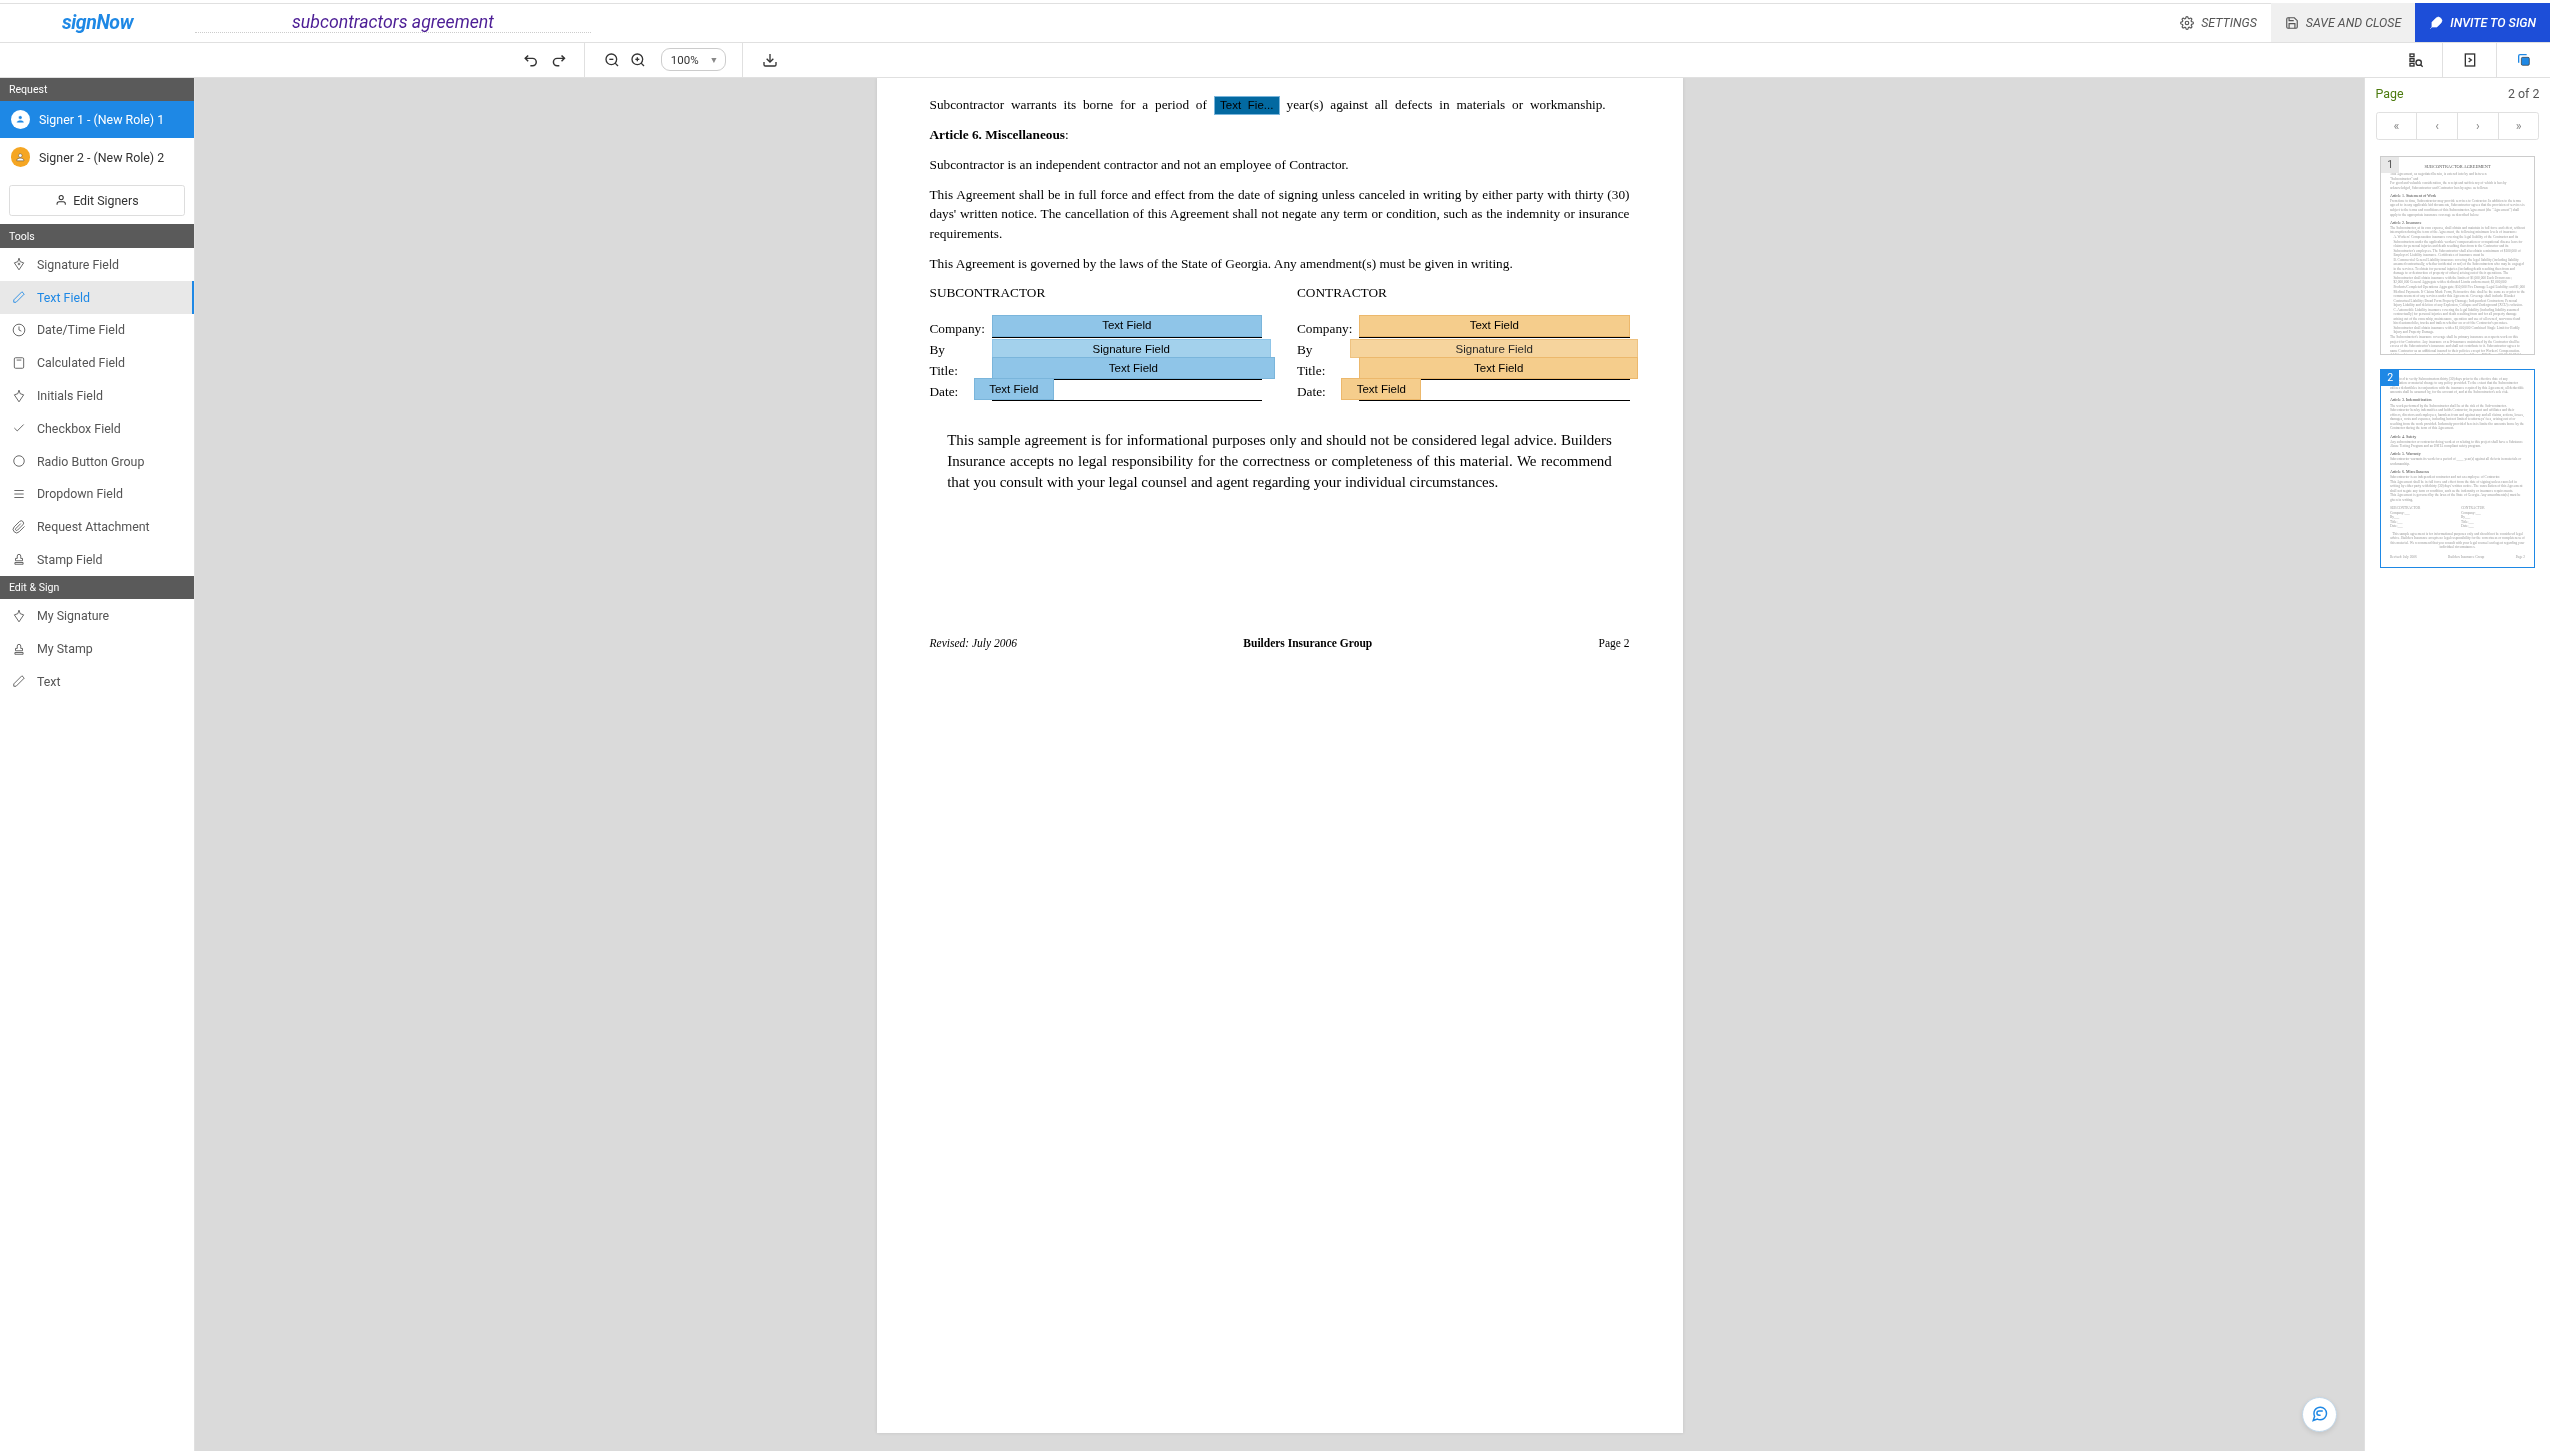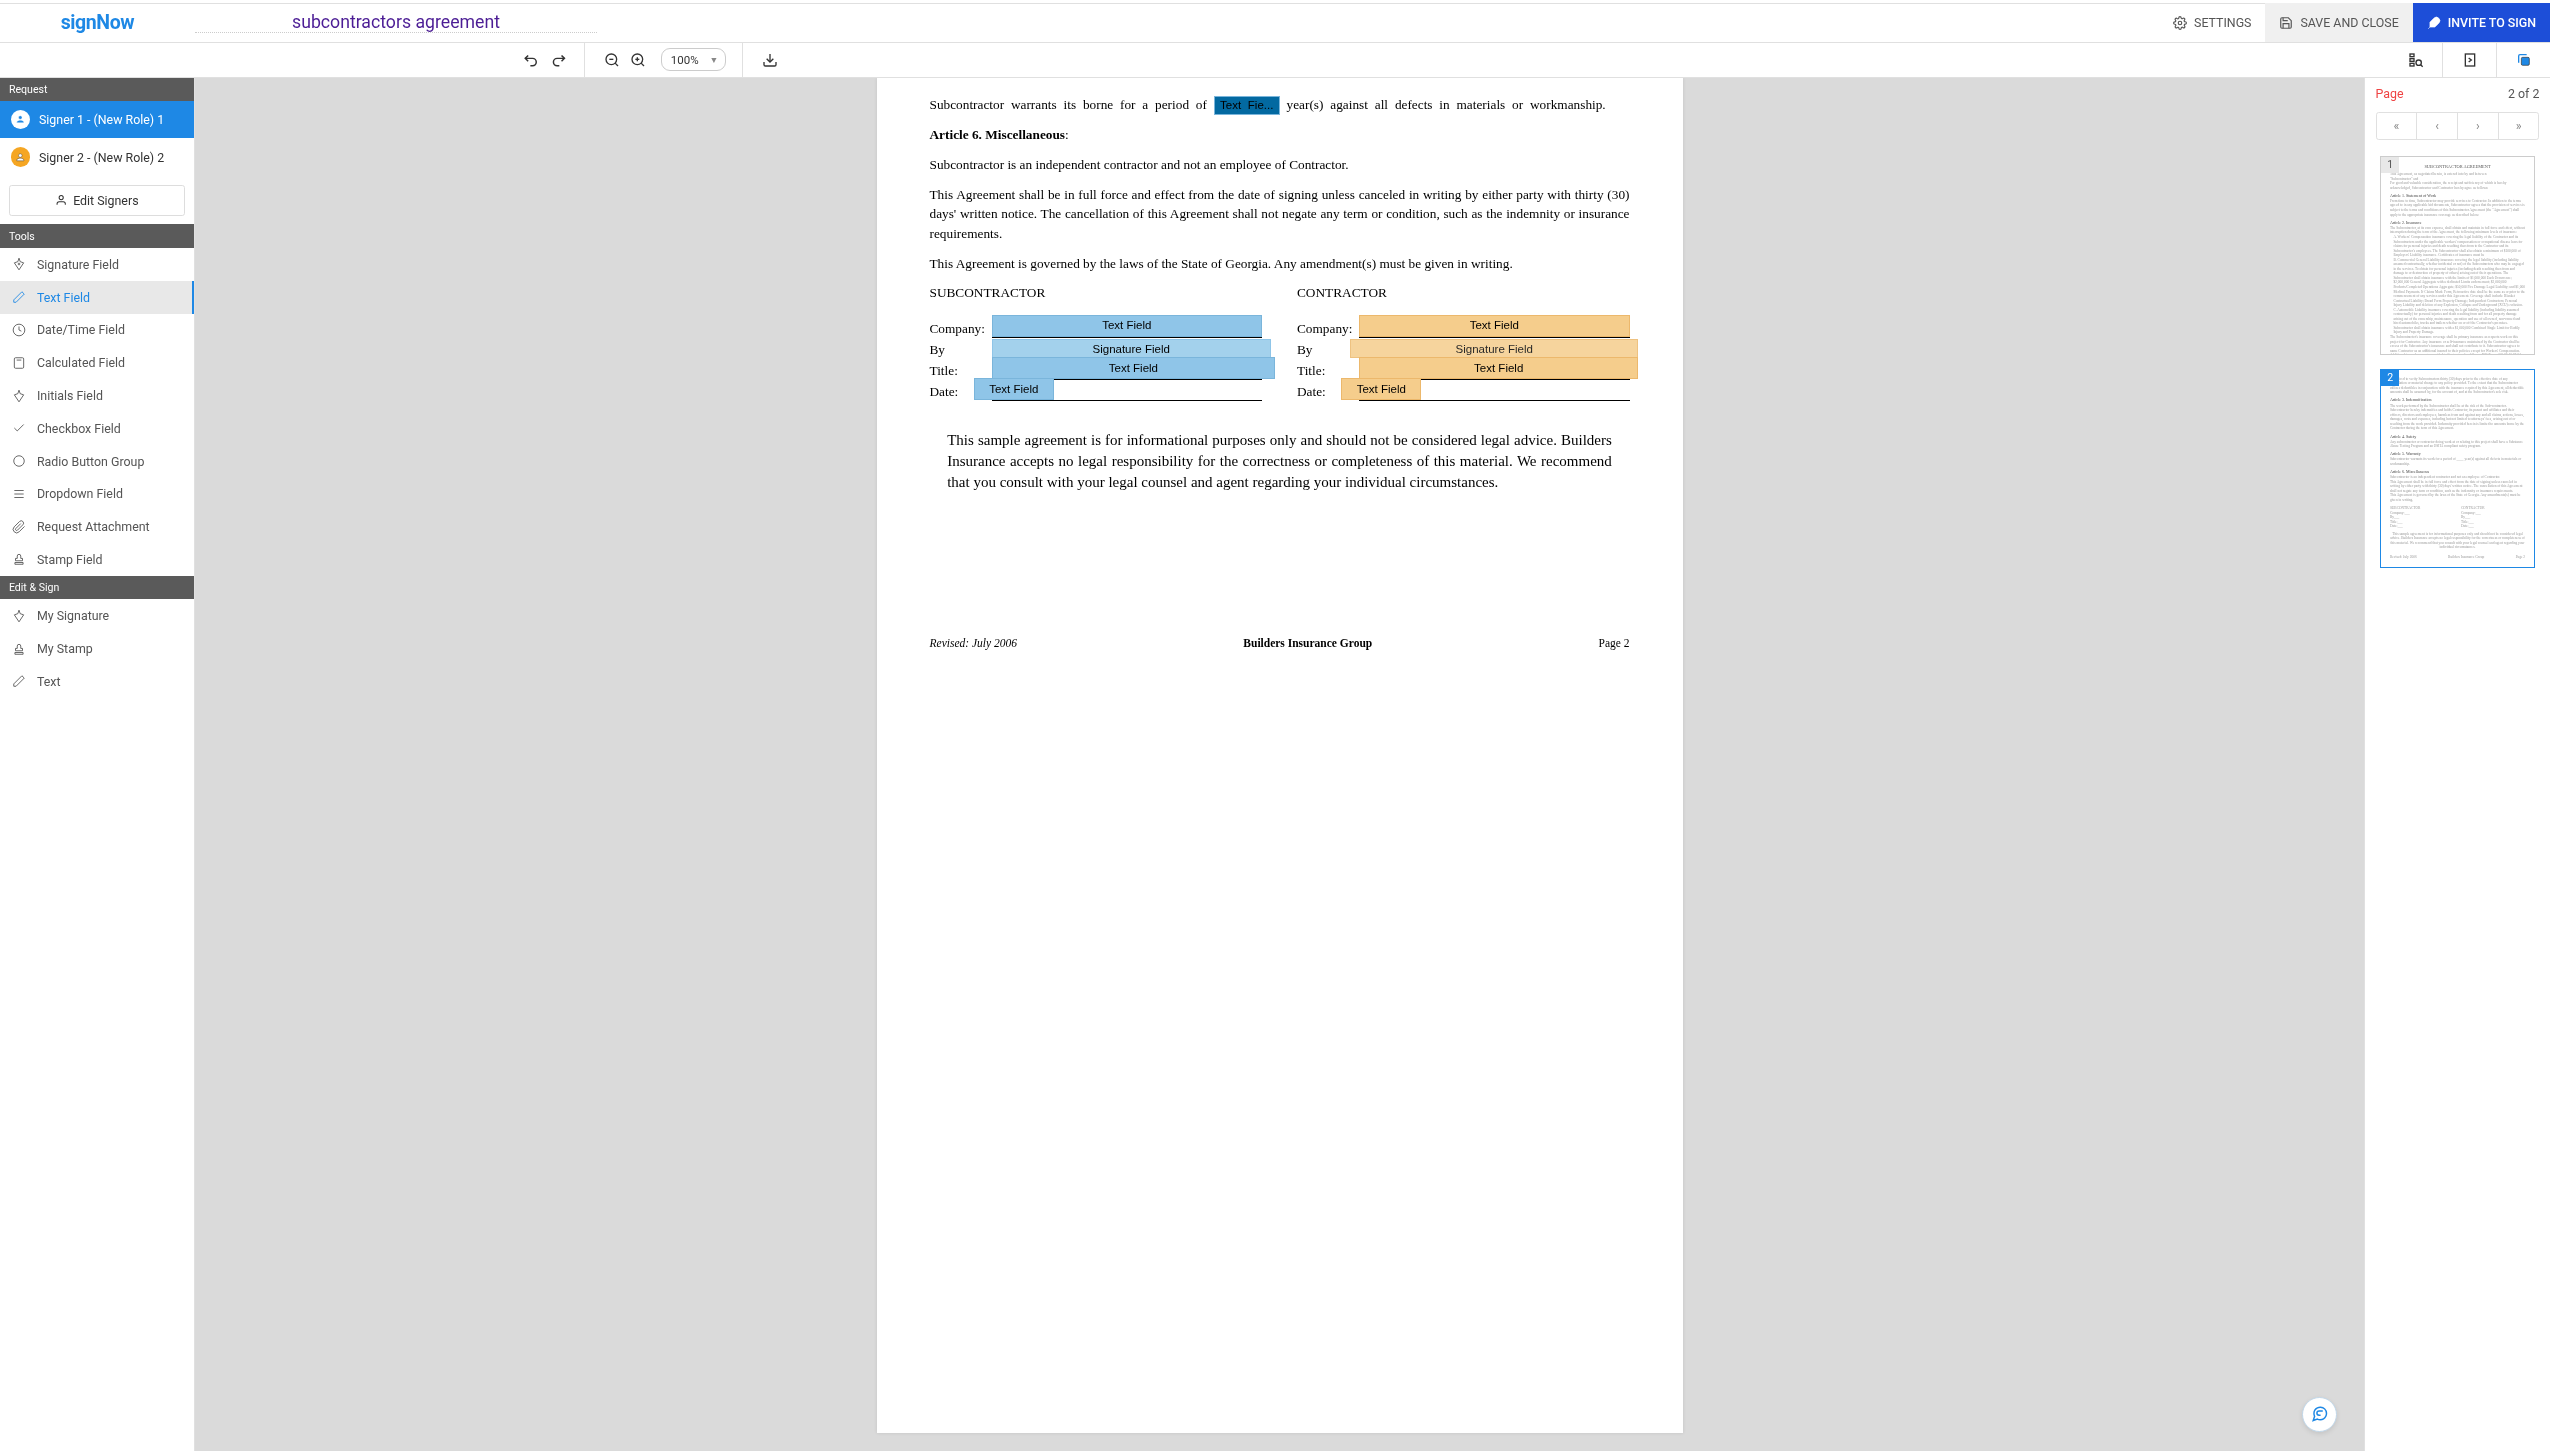--- a/index.html
+++ b/index.html
@@ -2,21 +2,21 @@
 <html style="font-size:14px"><head>
 <meta charset="utf-8">
 <style>
 * { margin: 0; padding: 0; box-sizing: border-box; }
 body { font-family: -apple-system, BlinkMacSystemFont, "Segoe UI", Roboto, sans-serif; font-size: 12.4px; color: #333; background: #fff; overflow: hidden; }
 
 
 .top-bar { height: 3.5px; background: #fff; border-bottom: 0.9px solid #e0e0e0; }
 
 
-.header { display: flex; align-items: center; height: 39px; border-bottom: 0.9px solid #e0e0e0; }
+.header { display: flex; align-items: center; height: 39px; border-bottom: 0.9px solid #e0e0e0; font-style: italic; }
 .logo { width: 195px; text-align: center; font-weight: 700; font-size: 19.5px; color: #1e88e5; letter-spacing: -0.4px; }
 .doc-title { flex: 0 0 auto; padding: 0 97px 0 97px; font-size: 17.7px; color: #4c1d95; font-weight: 400; border-bottom: 0.9px dotted #ccc; }
 .spacer { flex: 1; }
 .header-btn { display: flex; align-items: center; gap: 7px; padding: 0 14px; height: 39px; cursor: pointer; font-size: 12.4px; color: #555; }
 .header-btn.save { background: #f0f0f0; }
 .header-btn.invite { background: #1d4ed8; color: #fff; font-weight: 500; }
 .header-btn.invite svg { fill: #fff; }
 .gear-icon, .save-icon, .feather-icon { width: 14px; height: 14px; }
 
 
@@ -65,21 +65,21 @@
 .field-box.blue2 { background: #a3d1ec; border: 0.9px solid #8fc5e8; }
 .field-box.orange { background: #f5cd8c; border: 0.9px solid #ecb86c; }
 .disclaimer { font-family: "Times New Roman", serif; font-size: 15px; text-align: center; margin-top: 26.6px; line-height: 1.4; padding: 0 17.7px; }
 .footer-row { display: flex; justify-content: space-between; margin-top: 142px; font-size: 11.5px; }
 .footer-row .rev { font-style: italic; }
 .footer-row .mid { font-weight: 700; }
 
 
 .thumbs { width: 186px; background: #fff; border-left: 0.9px solid #e0e0e0; padding: 8.9px 10.6px; overflow-y: auto; }
 .thumbs-hdr { display: flex; align-items: center; justify-content: space-between; margin-bottom: 10.6px; }
-.thumbs-hdr-left { color: #ef4444; font-size: 12.4px; }
+.thumbs-hdr-left { color: #4d7c0f; font-size: 12.4px; }
 .thumbs-hdr-right { color: #555; font-size: 12.4px; }
 .pager { display: flex; gap: 0; border: 0.9px solid #e0e0e0; border-radius: 2.7px; margin-bottom: 16px; }
 .pager-btn { flex: 1; text-align: center; padding: 5.3px 0; cursor: pointer; color: #888; }
 .pager-btn + .pager-btn { border-left: 0.9px solid #e0e0e0; }
 .thumb { position: relative; border: 0.9px solid #ccc; margin: 0 auto 14px; width: 155px; height: 199px; background: #fff; cursor: pointer; overflow: hidden; }
 .thumb.active { border: 1.8px solid #1e88e5; }
 .thumb-num { position: absolute; top: 0; left: 0; background: #e8e8e8; color: #555; font-size: 10.6px; padding: 1.8px 6.2px; }
 .thumb.active .thumb-num { background: #1e88e5; color: #fff; }
 .thumb-content { padding: 7px 8.9px; font-size: 3.5px; line-height: 1.3; color: #999; font-family: serif; }
 .thumb-content .tt { text-align: center; font-size: 4.4px; color: #555; margin-bottom: 2.7px; }

